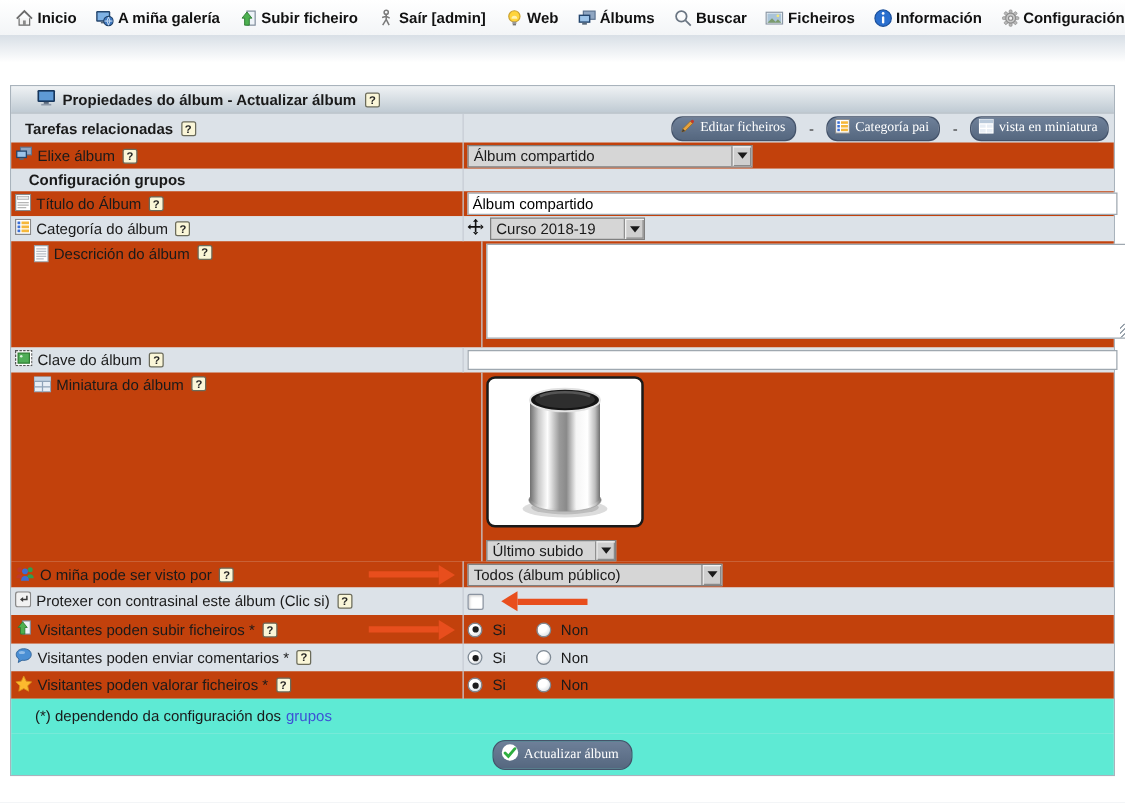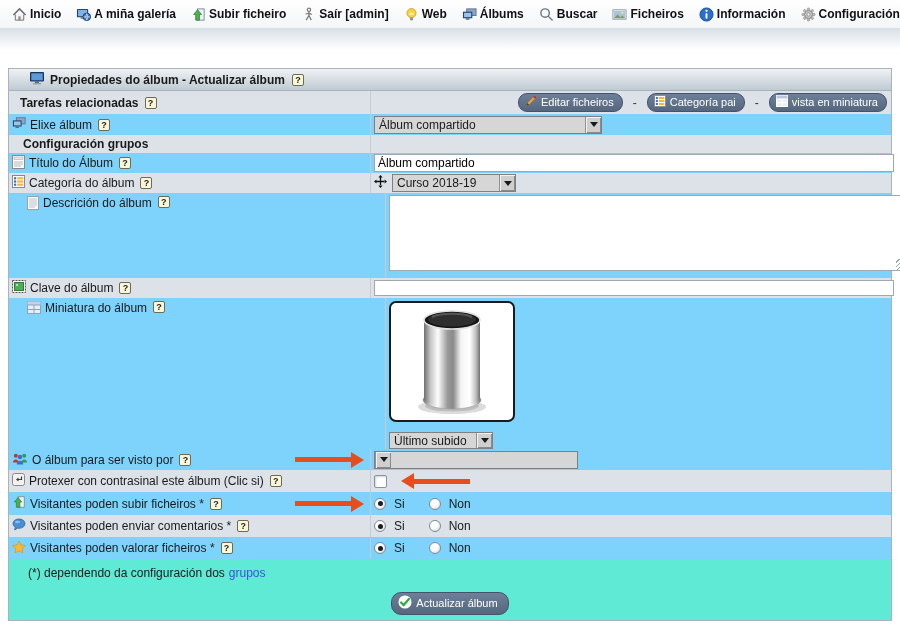--- a/index.html
+++ b/index.html
@@ -25,40 +25,40 @@
     display:flex; align-items:center; gap:5px; padding-left:20px;
     font-weight:bold; border-bottom:1px solid #a9b3bc;
   }
   .row { display:flex; width:100%; }
   .cell-l {
     flex:0 0 362px; width:362px; display:flex; align-items:center; gap:4px;
     padding-left:3px; border-right:1px solid #c6ccd3; position:relative;
   }
   .cell-r { flex:1; display:flex; align-items:center; gap:6px; padding-left:3px; position:relative; }
   .dark  { background:#dce2e8; }
-  .light { background:#7dd3fc; }
+  .light { background:#c2410c; }
   .lighter { background:#5eead4; }
   .h18{height:18px}.h20{height:20px}.h21{height:21px}.h22{height:22px}
   .h23{height:23px}.h28{height:28px}.h33{height:33px}
   .section-label { font-weight:bold; padding-left:11px; }
   .top-align .cell-l { align-items:flex-start; padding-top:3px;margin-left:15px; }
   .top-align .cell-r { align-items:flex-start; }
 
   .help {
     width:12px; height:12px; background:#faf6d8; border:1px solid #6b6b5a;
     color:#222; font-size:9px; font-weight:bold; line-height:10px;
     display:inline-flex; align-items:center; justify-content:center;
     border-radius:2px; margin-left:2px; cursor:pointer; flex:0 0 auto;
   }
 
   
   .pill {
     display:inline-flex; align-items:center; gap:4px; padding:1px 8px 2px 6px;
     border-radius:9px; background:linear-gradient(#6e8099,#55677f);
-    border:1px solid #44536a; color:#fff; font-size:11px; cursor:pointer; white-space:nowrap;
+    border:1px solid #44536a; color:#fff; font-size:11px; cursor:pointer; white-space:nowrap;font-family:Liberation Serif, serif;
   }
   .tasks { justify-content:flex-end; padding-right:4px; }
   .sep { color:#333; padding:0 4px; }
 
   
   .sel {
     display:inline-flex; align-items:center; height:18px; background:#d6d6d6;
     border:1px solid #808080; cursor:pointer; flex:0 0 auto;
   }
   .sel .sel-text { flex:1; padding:0 4px; overflow:hidden; white-space:nowrap; }
@@ -441,29 +441,30 @@
   <div class="row light h21">
     <div class="cell-l">
       <span><svg width="16" height="13" viewBox="0 0 16 13">
             <circle cx="3.8" cy="3.8" r="2" fill="#bf3a2b"></circle>
             <path d="M1 10.5c0-2 1.3-3.1 2.8-3.1s2.8 1.1 2.8 3.1z" fill="#bf3a2b"></path>
             <circle cx="12.2" cy="3.8" r="2" fill="#2f9e4f"></circle>
             <path d="M9.4 10.5c0-2 1.3-3.1 2.8-3.1s2.8 1.1 2.8 3.1z" fill="#2f9e4f"></path>
             <circle cx="8" cy="5" r="2.3" fill="#3b6fd4"></circle>
             <path d="M4.8 12.5c0-2.4 1.5-3.7 3.2-3.7s3.2 1.3 3.2 3.7z" fill="#3b6fd4"></path>
           </svg></span>
-      <span>O álbum para ser visto por</span>
+      <span>O miña pode ser visto por</span>
       <span class="help">?</span>
       <span class="arrow right">
           <span class="shaft"></span>
           <span class="head"></span>
         </span>
     </div>
     <div class="cell-r">
       <div class="sel" style="width:204px">
+        <span class="sel-text">Todos (álbum público)</span>
         <span class="sel-btn">
             <i></i>
           </span>
       </div>
     </div>
   </div>
 
   <div class="row dark h22">
     <div class="cell-l">
       <span><svg width="13" height="13" viewBox="0 0 13 13">

